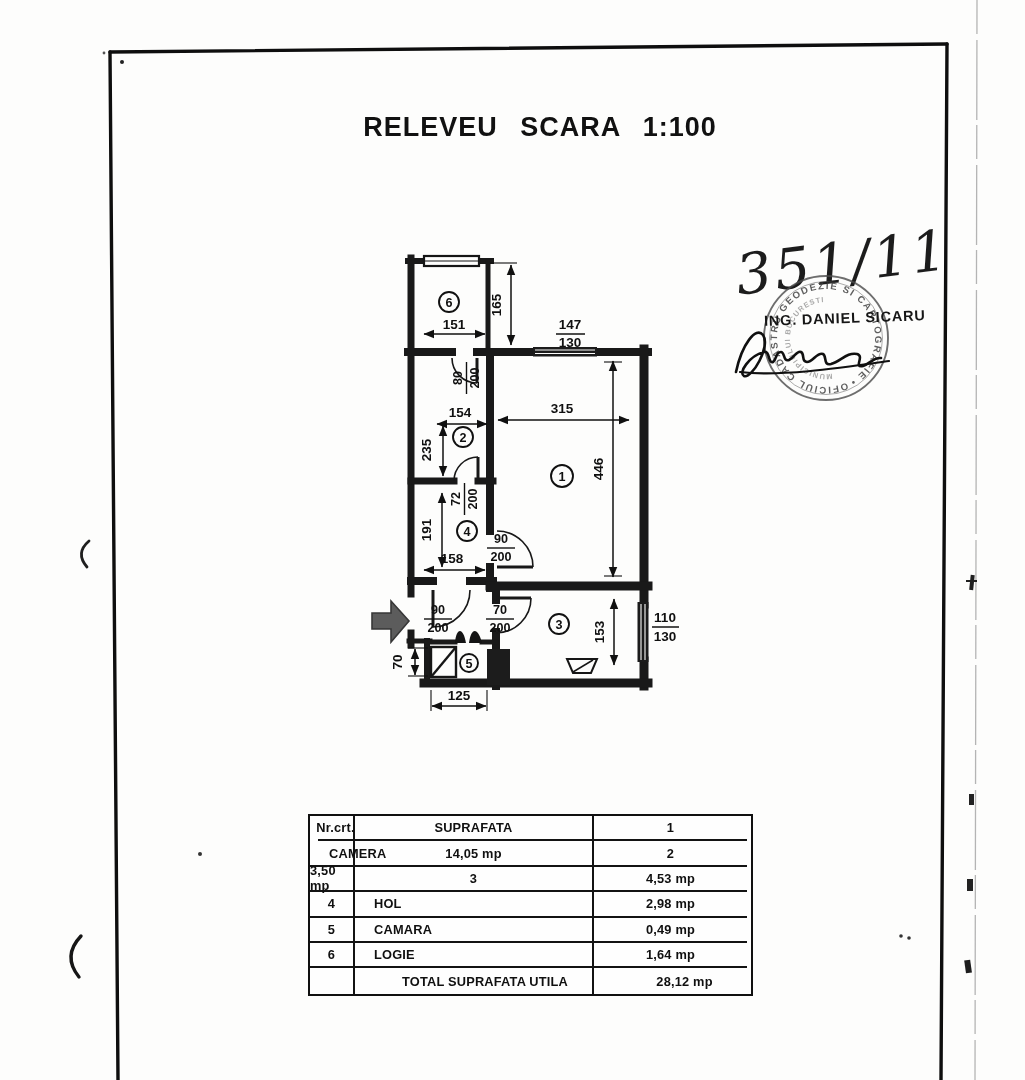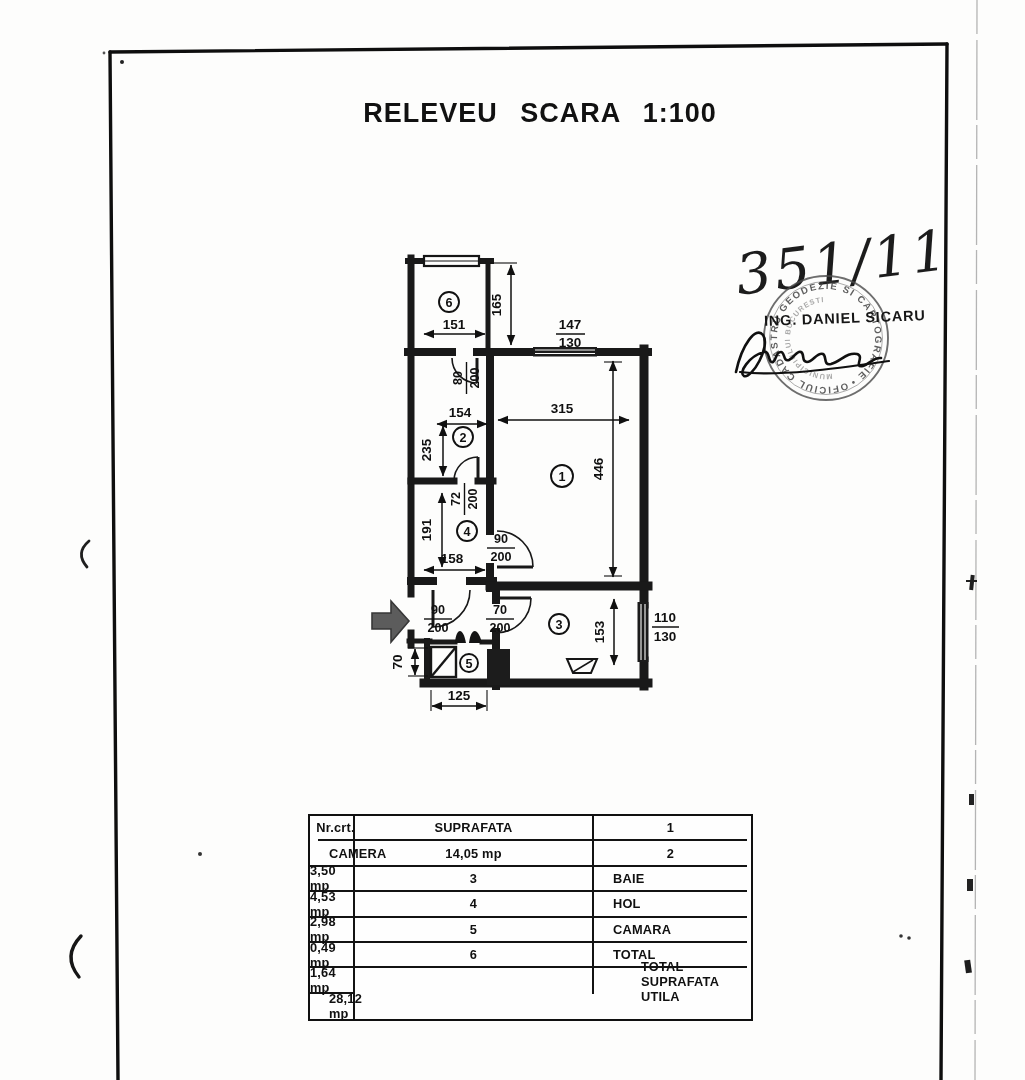--- a/index.html
+++ b/index.html
@@ -1,20 +1,20 @@
 <!DOCTYPE html>
 <html><head>
 <meta charset="utf-8">
 <style>
   html,body{margin:0;padding:0;background:#ffffff;}
   #page{position:relative;width:1025px;height:1080px;background:#fdfdfc;overflow:hidden;
         font-family:"Liberation Sans",sans-serif;}
   #plan-svg{position:absolute;left:0;top:0;}
   
-  .doc-title{position:absolute;left:300px;top:98px;width:480px;text-align:center;
+  .doc-title{position:absolute;left:300px;top:112px;width:480px;text-align:center;
              font-size:27px;font-weight:700;color:#111;letter-spacing:1px;word-spacing:14px;}
   
   .area-table{position:absolute;left:308px;top:814px;width:441px;border:2.6px solid #101010;
               display:grid;grid-template-columns:45px 239px 153px;grid-auto-rows:25.4px;
               background:#fefefe;color:#101010;}
   .area-table .cell{border-right:2.1px solid #131313;border-bottom:2.1px solid #131313;
               display:flex;align-items:center;font-weight:700;font-size:12.8px;letter-spacing:.2px;}
   .area-table .cell:nth-child(3n){border-right:none;}
   .area-table .cell.lastrow{border-bottom:none;margin-left:28px;}
   .c-center{justify-content:center;}
@@ -271,33 +271,32 @@
   <div class="cell c-center">SUPRAFATA</div>
 
   <div class="cell c-center">1</div>
   <div class="cell c-left">CAMERA</div>
   <div class="cell c-center">14,05 mp</div>
 
   <div class="cell c-center">2</div>
   <div class="cell c-center">3,50 mp</div>
 
   <div class="cell c-center">3</div>
-  <div class="cell c-left">BAIE</div>
   <div class="cell c-center">4,53 mp</div>
 
   <div class="cell c-center">4</div>
   <div class="cell c-left">HOL</div>
   <div class="cell c-center">2,98 mp</div>
 
   <div class="cell c-center">5</div>
   <div class="cell c-left">CAMARA</div>
   <div class="cell c-center">0,49 mp</div>
 
   <div class="cell c-center">6</div>
-  <div class="cell c-left">TOTAL</div>
+  <div class="cell c-left">LOGIE</div>
   <div class="cell c-center">1,64 mp</div>
 
   <div class="cell c-center lastrow"></div>
   <div class="cell c-left lastrow">TOTAL SUPRAFATA UTILA</div>
   <div class="cell c-center lastrow">28,12 mp</div>
 </div>
 
 </div>
 
 </body></html>

